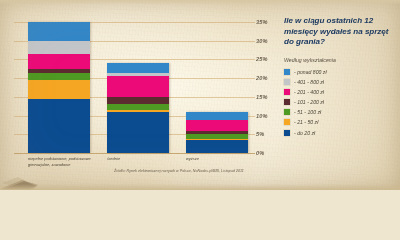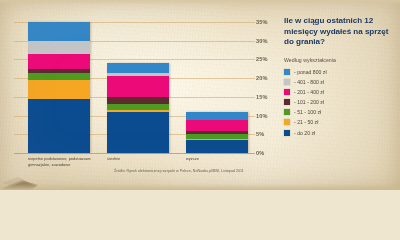--- a/index.html
+++ b/index.html
@@ -9,20 +9,21 @@
     background:#efe6d0;
   }
   #page{
     position:relative;width:400px;height:190px;
     background:
       radial-gradient(ellipse 300px 160px at 42% 46%, rgba(255,252,240,.85) 0%, rgba(243,233,209,.45) 55%, rgba(226,211,178,.2) 100%),
       radial-gradient(circle at 12% 86%, rgba(196,172,126,.40) 0%, rgba(196,172,126,0) 34%),
       radial-gradient(circle at 92% 12%, rgba(203,182,139,.35) 0%, rgba(203,182,139,0) 38%),
       linear-gradient(118deg, #e6d9ba 0%, #f3ecd8 22%, #ece0c2 48%, #f5efdd 70%, #e3d5b4 100%);
     box-sizing:border-box;
+    font-style:italic;
   }
   
   #grain{
     position:absolute;inset:0;pointer-events:none;opacity:.40;
     background-image:
       repeating-linear-gradient(97deg, rgba(167,140,94,.07) 0 1px, rgba(255,255,255,0) 1px 3px),
       repeating-linear-gradient(4deg, rgba(150,124,80,.055) 0 1px, rgba(255,255,255,0) 1px 4px),
       repeating-linear-gradient(52deg, rgba(180,155,110,.05) 0 1px, rgba(255,255,255,0) 1px 6px);
   }
   #vignette{

